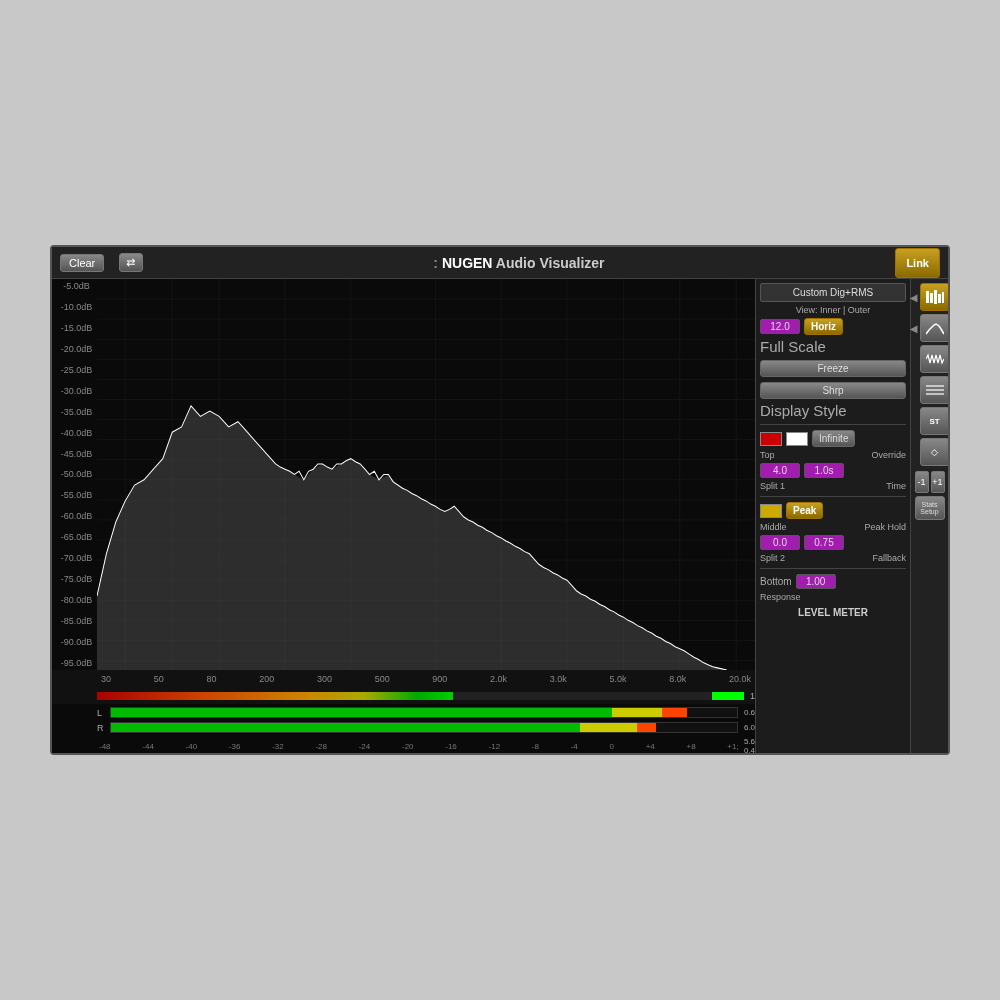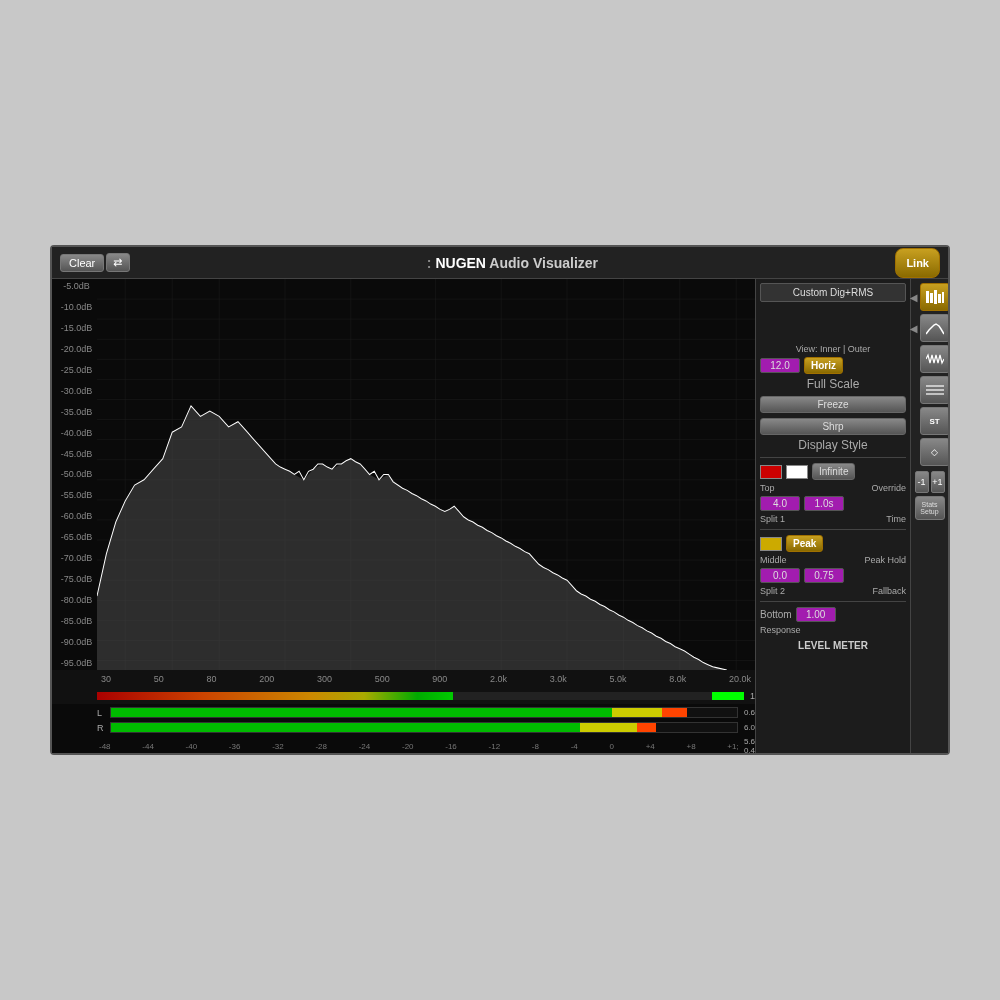--- a/index.html
+++ b/index.html
@@ -32,21 +32,21 @@
       justify-content: space-between;
       padding: 4px 8px;
       background: #222;
       height: 32px;
       border-bottom: 1px solid #444;
     }
 
     .top-bar-left {
       display: flex;
       align-items: center;
-      gap: 2px;
+      gap: 15px;
     }
 
     .btn-clear {
       background: linear-gradient(180deg, #888 0%, #555 100%);
       color: #fff;
       border: 1px solid #777;
       border-radius: 3px;
       padding: 2px 8px;
       font-size: 11px;
       cursor: pointer;
@@ -59,21 +59,21 @@
       padding: 2px 6px;
       cursor: pointer;
       color: #fff;
       font-size: 11px;
     }
 
     .btn-link {
       background: linear-gradient(180deg, #c8a020 0%, #8a6a00 100%);
       color: #fff;
       border: 1px solid #a07000;
-      border-radius: 8px;
+      border-radius: 3px;
       padding: 8px 10px;
       font-size: 11px;
       cursor: pointer;
       font-weight: bold;
     }
 
     
     .main-area {
       display: flex;
       flex: 1;
@@ -287,21 +287,20 @@
       padding: 3px 5px;
       font-size: 10px;
       color: #ddd;
       text-align: center;
     }
 
     .view-text {
       font-size: 9px;
       color: #aaa;
       text-align: center;
-      margin-top: 39px;
     }
 
     .control-row {
       display: flex;
       align-items: center;
       gap: 4px;
     }
 
     .input-box {
       background: #a21caf;
@@ -319,23 +318,23 @@
       color: #fff;
       border: 1px solid #a07000;
       border-radius: 3px;
       padding: 2px 6px;
       font-size: 10px;
       cursor: pointer;
       font-weight: bold;
     }
 
     .label-text {
-      font-size: 12px;
+      font-size: 15px;
       color: #aaa;
-      text-align: center;
+      text-align: left;
     }
 
     .btn-freeze {
       background: linear-gradient(180deg, #888 0%, #555 100%);
       color: #ddd;
       border: 1px solid #666;
       border-radius: 3px;
       padding: 2px 8px;
       font-size: 10px;
       cursor: pointer;

